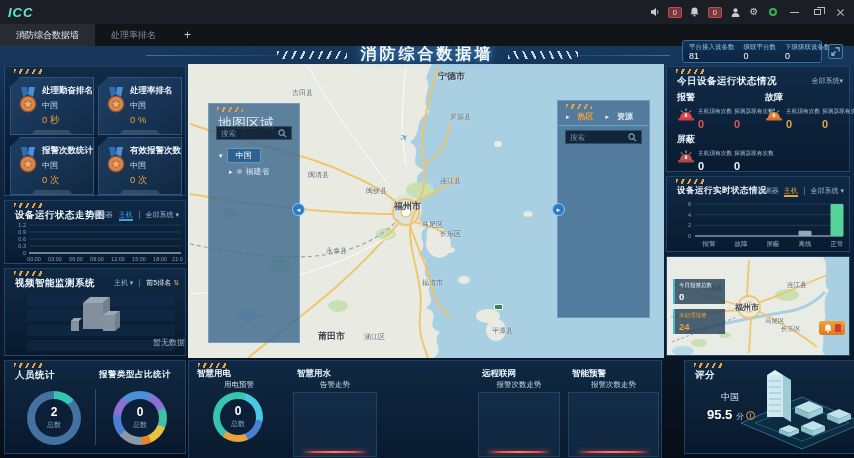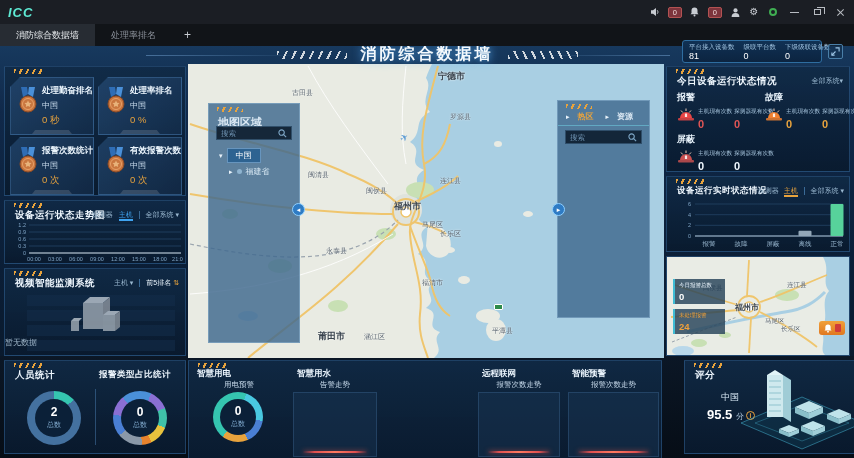--- a/index.html
+++ b/index.html
@@ -66,21 +66,21 @@
 .c-r{position:absolute;left:31px;top:22px;font-size:8px;color:#c6d9ea}
 .c-v{position:absolute;left:31px;top:36px;font-size:9.5px;color:#e8a33d}
 
 
 .axis-t{font-size:5.5px;fill:#7fa3c4}
 .cat-t{font-size:6.5px;fill:#9ab8d0}
 .grid{stroke:#1e3c5c;stroke-width:1}
 
 
 .rrow{position:absolute;left:22px;right:10px;height:11px;background:rgba(20,46,74,.55)}
-.empty-t{position:absolute;left:0;right:0;bottom:7px;text-align:left;font-size:8px;color:#9fb6c9}
+.empty-t{position:absolute;left:0;right:0;bottom:7px;text-align:right;font-size:8px;color:#9fb6c9}
 
 
 .donut{position:absolute;width:54px;height:54px;border-radius:50%}
 .donut .hole{position:absolute;inset:8px;border-radius:50%;background:#0b2038;display:flex;flex-direction:column;align-items:center;justify-content:center}
 .donut .v{font-size:12px;color:#fff;font-weight:bold;line-height:12px}
 .donut .l{font-size:7px;color:#7fa8cc;margin-top:2px}
 .d-staff{background:conic-gradient(#35c5b0 0 13%,#44719f 13% 100%)}
 .d-alarm{background:conic-gradient(from -40deg,#4a90d9 0 18%,#8a6fd4 18% 30%,#3fc1a8 30% 42%,#e8c23d 42% 54%,#e8832d 54% 60%,#8a98a8 60% 75%,#4a7fd4 75% 88%,#8a6fd4 88% 100%)}
 .d-power{background:conic-gradient(from 20deg,#49c8e0 0 22%,#4a7fd4 22% 38%,#e8a33d 38% 55%,#35c5b0 55% 100%)}
 .vdiv{position:absolute;width:1px;background:rgba(90,150,210,.4)}
@@ -106,21 +106,21 @@
 .v-red{color:#e05555}.v-org{color:#e8a33d}.v-wht{color:#eef6fd}
 
 
 .mapwrap{position:absolute;left:188px;top:64px;width:476px;height:294px;overflow:hidden;background:#e9ebe3}
 .mlbl{position:absolute;font-size:7px;color:#5a6570;white-space:nowrap;text-shadow:0 0 2px #fff}
 .mlbl.city{font-size:9px;font-weight:bold;color:#39434e}
 .plane{position:absolute;color:#5b9bd5;font-size:10px;transform:rotate(-32deg)}
 .gmark{position:absolute;width:9px;height:6px;background:#2e8b4a;border:1px solid #fff;border-radius:1px}
 .movl{position:absolute;background:rgba(62,104,142,.82);border:1px solid rgba(150,190,220,.45)}
 .ov-slash{position:absolute;top:3px;left:8px;width:26px;height:5px;background:repeating-linear-gradient(115deg,#e8a33d 0 2px,transparent 2px 6px)}
-.ov-title{position:absolute;top:11px;left:9px;font-size:11px;color:#dce9f4;font-weight:bold}
+.ov-title{position:absolute;top:11px;left:9px;font-size:14px;color:#dce9f4;font-weight:normal}
 .ov-search{position:absolute;left:7px;right:7px;height:14px;background:rgba(8,24,40,.85);border:1px solid rgba(90,140,180,.4);display:flex;align-items:center}
 .ov-search input{flex:1;background:transparent;border:none;outline:none;color:#cfe2f2;font-size:7.5px;padding:0 4px;font-family:inherit;min-width:0}
 .ov-search input::placeholder{color:#6f93b2}
 .s-ico{flex:none;margin-right:4px}
 .tree-row{position:absolute;left:10px;display:flex;align-items:center;gap:4px;font-size:8px;color:#d8e8f4}
 .tri{color:#e8f2fa;font-size:7px}
 .tree-cur{background:#2e6391;border:1px solid rgba(160,200,235,.5);padding:1px 8px;font-size:8px;color:#fff}
 .tdot{width:5px;height:5px;border-radius:50%;background:#8fb4d0;display:inline-block}
 .ov-tab{font-size:8px;font-weight:bold;display:flex;align-items:center;gap:8px}
 .ov-tab .tri{font-size:7px}

